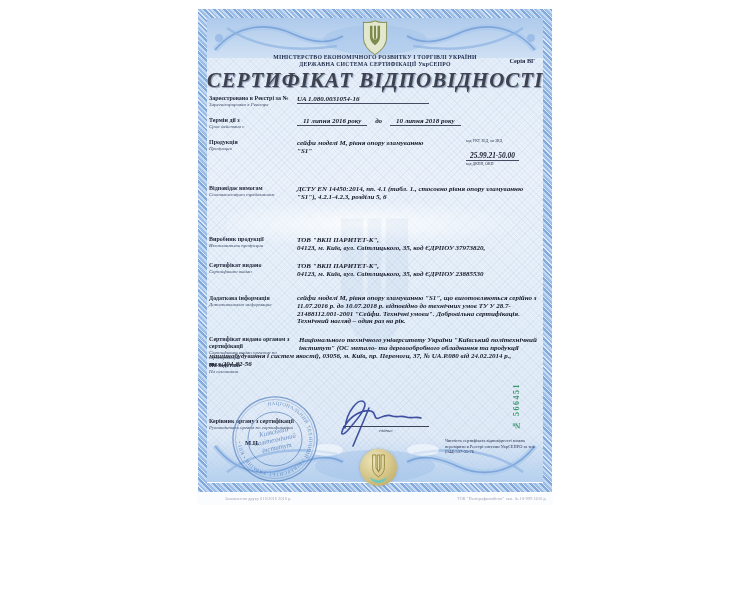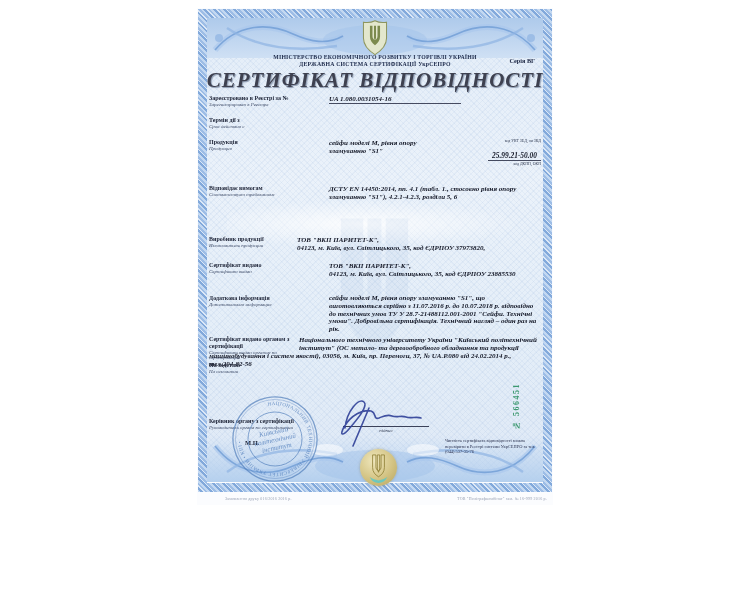--- a/index.html
+++ b/index.html
@@ -26,29 +26,29 @@
   .ministry{position:absolute;left:20px;right:20px;top:46px;text-align:center;z-index:3;
             font-weight:bold;font-size:5.8px;line-height:6.8px;color:#233050;letter-spacing:.2px;}
   .series{position:absolute;right:18px;top:49px;font-weight:bold;font-size:6.2px;color:#222c48;z-index:3;}
   .title{position:absolute;left:0;right:0;top:60px;text-align:center;z-index:3;
          font-size:21px;font-weight:bold;letter-spacing:1px;color:#3e4150;
          text-shadow:0.7px 0.7px 0 #97a5ba, 1.4px 1.4px 1px rgba(90,100,125,.35);font-style:italic;}
   .row{position:absolute;left:12px;right:14px;z-index:3;}
   .lbl{position:absolute;left:0;top:0;width:86px;}
   .lbl b{display:block;font-size:6px;line-height:6.8px;color:#1d2336;}
   .lbl i{display:block;font-size:5px;line-height:5.6px;color:#3d4a66;}
-  .val{margin-left:120px;font-size:7px;line-height:8.3px;font-weight:bold;font-style:italic;color:#141827;}
+  .val{margin-left:88px;font-size:7px;line-height:8.3px;font-weight:bold;font-style:italic;color:#141827;}
   .row.tight .val{line-height:7.8px;}
   .uline{border-bottom:.7px solid #454b60;}
   .wide{display:inline-block;min-width:118px;padding-right:14px;}
   .flow{font-size:7px;line-height:8.4px;font-weight:bold;font-style:italic;color:#141827;}
   .lblf{float:left;width:88px;height:15px;font-weight:normal;font-style:normal;}
   .lblf b{display:block;font-size:6px;line-height:6.8px;color:#1d2336;}
   .lblf i{display:block;font-size:5px;line-height:5.6px;color:#3d4a66;}
-  .codeblock{position:absolute;left:260px;top:131px;width:84px;text-align:right;z-index:3;}
+  .codeblock{position:absolute;left:269px;top:131px;width:84px;text-align:left;z-index:3;}
   .tinylbl{font-size:3.9px;color:#333d54;line-height:5px;}
   .codeval{display:inline-block;font-size:7.4px;font-weight:bold;font-style:italic;color:#141827;padding:0 4px;}
   .serial{position:absolute;right:32px;top:336px;height:86px;z-index:3;
           writing-mode:vertical-rl;transform:rotate(180deg);
           font-size:8px;font-weight:bold;letter-spacing:1.5px;color:#3d9970;}
   .headlbl{position:absolute;left:12px;top:410px;width:120px;z-index:3;}
   .headlbl b{display:block;font-size:6px;line-height:6.8px;color:#1d2336;}
   .headlbl i{display:block;font-size:5px;line-height:5.6px;color:#3d4a66;}
   .sealmark{position:absolute;left:48px;top:431px;font-size:6.5px;font-weight:bold;color:#1d2336;z-index:3;}
   .stamp{position:absolute;left:33px;top:386px;width:90px;height:90px;z-index:4;opacity:.8;transform:rotate(-12deg);}
@@ -118,20 +118,25 @@
     <div class="val">
       <span class="uline wide">UA 1.080.0031054-16</span>
     </div>
   </div>
 
   <div class="row" style="top:109px">
     <div class="lbl">
       <b>Термін дії з</b>
       <i>Срок действия с</i>
     </div>
+    <div class="val">
+      <span class="uline" style="padding:0 6px">11 липня 2016 року</span>
+      <span style="margin:0 6px">до</span>
+      <span class="uline" style="padding:0 6px">10 липня 2018 року</span>
+    </div>
   </div>
 
   <div class="row" style="top:131px">
     <div class="lbl">
       <b>Продукція</b>
       <i>Продукция</i>
     </div>
     <div class="val" style="margin-right:104px">сейфи моделі М, рівня опору зламуванню "S1"</div>
   </div>
 

